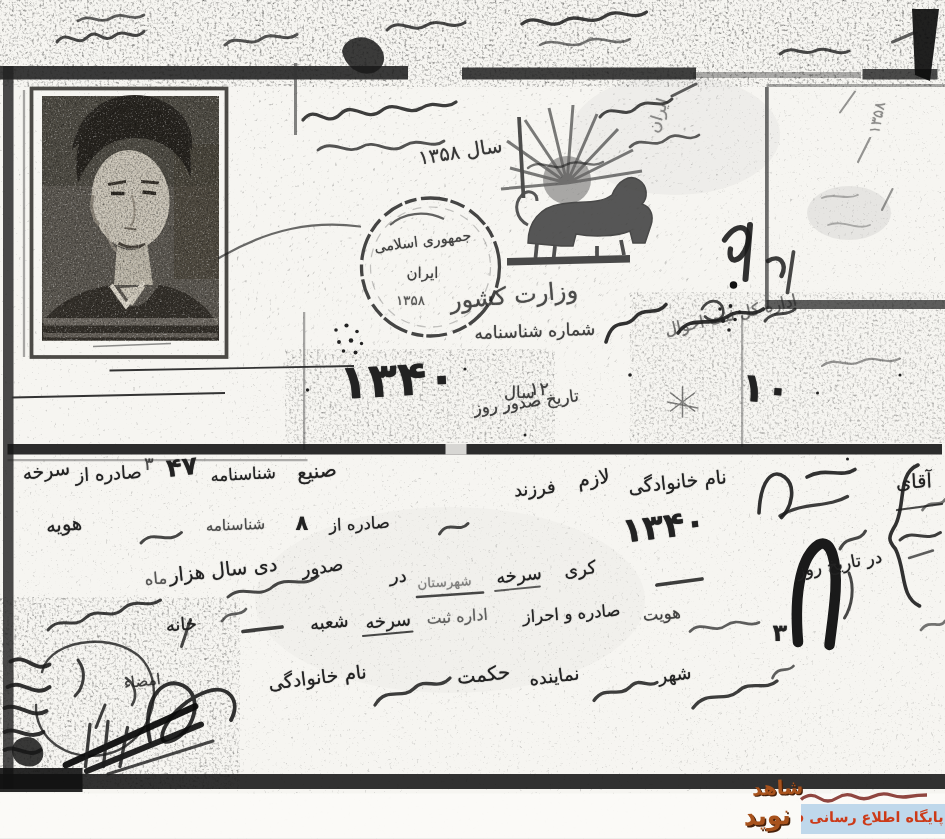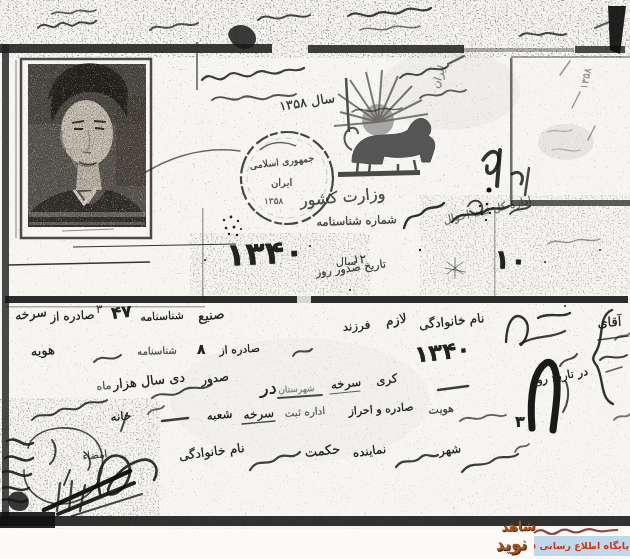--- a/index.html
+++ b/index.html
@@ -261,21 +261,21 @@
 <div class="t" style="left:30px;top:344px;font-size:13px;transform:rotate(-5deg);">هویه</div>
 <div class="t" style="left:137px;top:346px;font-size:10px;transform:rotate(-2deg);opacity:.8;">شناسنامه</div>
 <div class="t" style="left:197px;top:341px;font-size:14px;font-weight:700;">۸</div>
 <div class="t" style="left:219px;top:344px;font-size:11px;transform:rotate(-3deg);">صادره از</div>
 <div class="t" style="left:413px;top:342px;font-size:23px;font-weight:700;transform:rotate(-7deg);">۱۳۴۰</div>
 <div class="t" style="left:530px;top:374px;font-size:11.5px;transform:rotate(-10deg);">در تاریخ روز</div>
 
 <div class="t" style="left:96px;top:380px;font-size:11px;transform:rotate(-4deg);opacity:.75;">ماه</div>
 <div class="t" style="left:112px;top:377px;font-size:13px;transform:rotate(-6deg);">دی سال هزار</div>
 <div class="t" style="left:200px;top:373px;font-size:12px;transform:rotate(-8deg);">صدور</div>
-<div class="t" style="left:260px;top:377px;font-size:18px;">در</div>
+<div class="t" style="left:260px;top:377px;font-size:12px;">در</div>
 <div class="t" style="left:278px;top:385px;font-size:9px;transform:rotate(-3deg);opacity:.55;">شهرستان</div>
 <div class="t" style="left:330px;top:378px;font-size:12px;transform:rotate(-6deg);">سرخه</div>
 <div class="t" style="left:375px;top:374px;font-size:12px;transform:rotate(-8deg);">کری</div>
 
 <div class="t" style="left:110px;top:410px;font-size:12px;transform:rotate(-4deg);">خانه</div>
 <div class="t" style="left:206px;top:409px;font-size:12px;transform:rotate(-5deg);">شعبه</div>
 <div class="t" style="left:243px;top:408px;font-size:12px;transform:rotate(-4deg);">سرخه</div>
 <div class="t" style="left:284px;top:407px;font-size:10.5px;transform:rotate(-4deg);opacity:.7;">اداره ثبت</div>
 <div class="t" style="left:348px;top:405px;font-size:11px;transform:rotate(-4deg);">صادره و احراز</div>
 <div class="t" style="left:428px;top:404px;font-size:11px;transform:rotate(-5deg);opacity:.85;">هویت</div>

